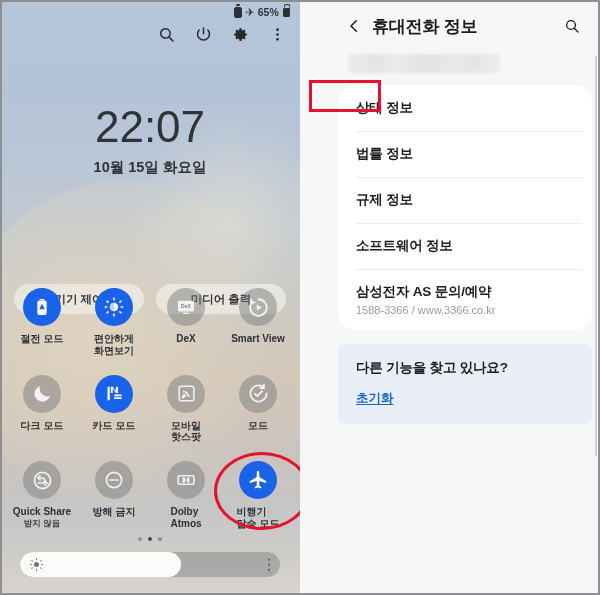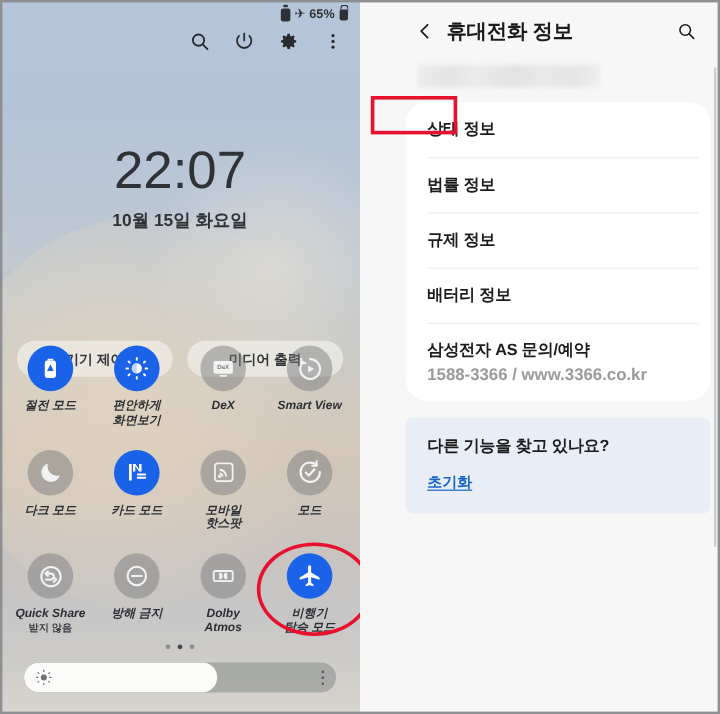--- a/index.html
+++ b/index.html
@@ -102,21 +102,21 @@
   
   .qp-actions {
     position: absolute; top: 26px; right: 14px;
     display: flex; align-items: center; gap: 20px;
   }
   .qp-actions .act { cursor: pointer; line-height: 0; }
   .qp-actions svg { display: block; }
 
   
   .clockwrap {
-    position: absolute; top: 121px; left: 0; right: 0;
+    position: absolute; top: 105px; left: 0; right: 0;
     text-align: center;
   }
   .clock {
     font-size: 44px; font-weight: 300; color: #2f3338;
     letter-spacing: 0px; line-height: 1; font-family: "Liberation Sans", sans-serif;
   }
   .cdate {
     margin-top: 9px;
     font-size: 14.5px; font-weight: 600; color: #2f3338;
   }
@@ -150,22 +150,22 @@
   .tico {
     width: 38px; height: 38px; border-radius: 50%;
     display: flex; align-items: center; justify-content: center;
     position: relative;
   }
   .tico.on  { background: #1a62e8; }
   .tico.off { background: rgba(120,122,124,.48); }
   .tico svg { display:block; }
   .tlabel {
     margin-top: 7px; font-size: 10px; font-weight: 700;
-    color: #2c3035; text-align: center; line-height: 1.18;
-    max-width: 70px; white-space: pre-line; font-style: italic;
+    color: #2c3035; text-align: left; line-height: 1.18;
+    max-width: 70px; white-space: pre-line;
   }
   .tsub {
     margin-top: 1px; font-size: 8.5px; font-weight: 600;
     color: #3a3e43; text-align: left; line-height: 1.1;
   }
 
   
   .dots {
     position: absolute; left: 0; right: 0; top: 537px;
     display: flex; justify-content: center; align-items: center; gap: 6px;
@@ -252,21 +252,21 @@
     position: relative;
     padding: 14px 18px 14px 18px;
     cursor: pointer;
   }
   .st-row + .st-row::before {
     content: "";
     position: absolute; left: 18px; right: 10px; top: 0;
     height: 1px; background: #ededed;
   }
   .st-row-title { font-size: 13.5px; font-weight: 700; color: #1c1c1c; letter-spacing:-.2px; }
-  .st-row-sub { margin-top: 3px; font-size: 14px; color: #9a9a9a; font-weight: 700; }
+  .st-row-sub { margin-top: 3px; font-size: 11px; color: #9a9a9a; font-weight: 400; }
 
   .st-card2 {
     margin: 14px 8px 0 8px;
     background: #e9eef6;
     border-radius: 6px;
     padding: 15px 18px 17px 18px;
   }
   .st-more-title { font-size: 13.5px; font-weight: 700; color: #1c1c1c; letter-spacing:-.2px; }
   .st-link {
     display: inline-block;
@@ -555,21 +555,21 @@
       <div class="st-row">
         <div class="st-row-title">상태 정보</div>
       </div>
       <div class="st-row">
         <div class="st-row-title">법률 정보</div>
       </div>
       <div class="st-row">
         <div class="st-row-title">규제 정보</div>
       </div>
       <div class="st-row">
-        <div class="st-row-title">배터리 정보</div>
+        <div class="st-row-title">소프트웨어 정보</div>
       </div>
       <div class="st-row">
         <div class="st-row-title">삼성전자 AS 문의/예약</div>
         <div class="st-row-sub">1588-3366 / www.3366.co.kr</div>
       </div>
     </div>
 
     <div class="st-card2">
       <div class="st-more-title">다른 기능을 찾고 있나요?</div>
       <div class="st-link-row">

